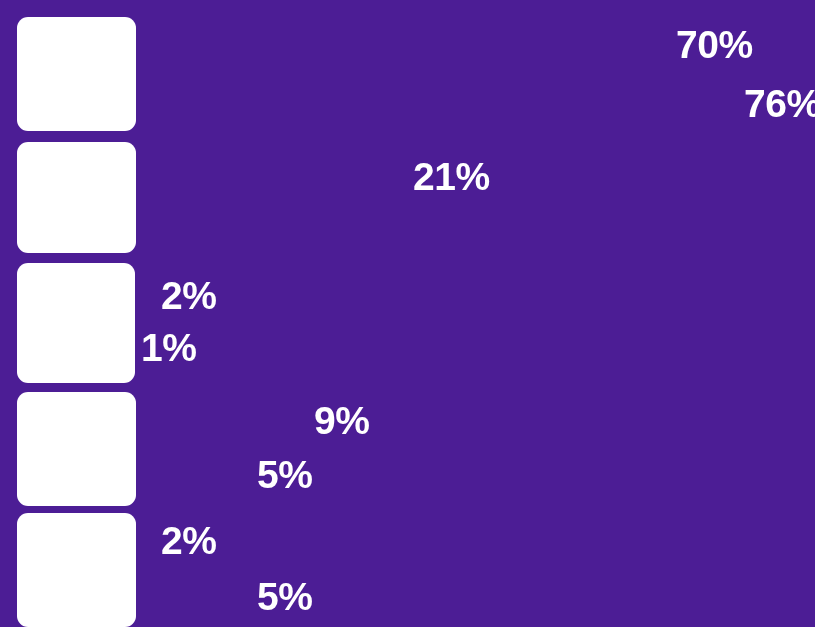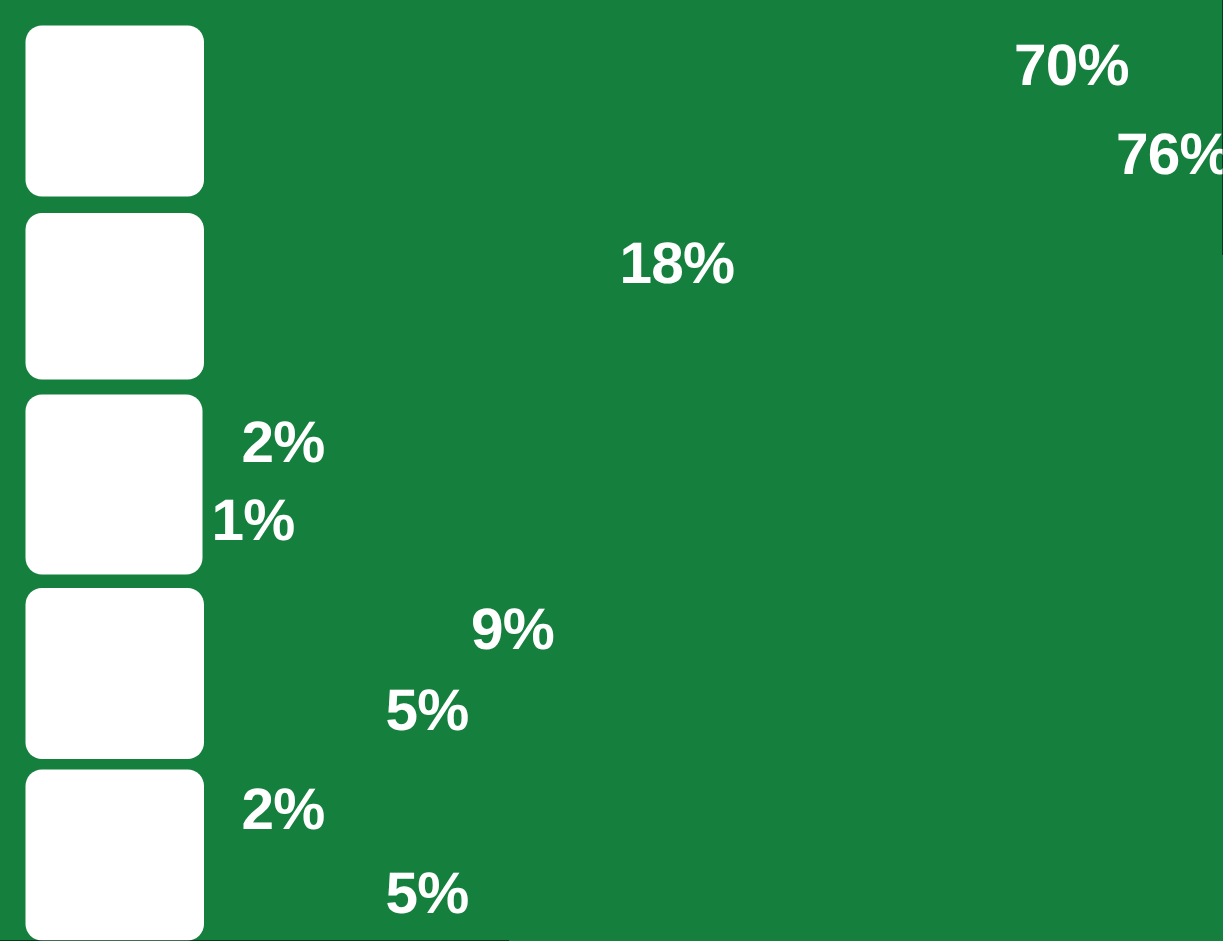--- a/index.html
+++ b/index.html
@@ -48,38 +48,38 @@
     font-size: 39px;
     line-height: 1;
     letter-spacing: -0.5px;
     white-space: nowrap;
     transform-origin: left center;
   }
 </style>
 </head>
 <body>
 
-<div id="chart-root" style="background: #15803d;">
+<div id="chart-root" style="background: #4c1d95;">
     <div class="bar-group" style="top: 0px; width: 815px; height: 627px;">
       <div class="group-label-box" style="left: 17px; top: 17px; width: 119px; height: 114px; background: rgb(255, 255, 255);"></div>
       <div class="bar-track" style="left: 136px; top: 21px; width: 532px; height: 47px;">
         <div class="bar" style="background: rgb(255, 255, 255);"></div>
       </div>
       <span class="bar-value" style="left: 676px; top: 44.5px; color: rgb(255, 255, 255); position: absolute;">70%</span>
       <div class="bar-track" style="left: 136px; top: 76px; width: 600px; height: 55px;">
         <div class="bar" style="background: rgb(255, 255, 255);"></div>
       </div>
       <span class="bar-value" style="left: 744px; top: 103.5px; color: rgb(255, 255, 255); position: absolute;">76%</span>
     </div>
     <div class="bar-group" style="top: 0px; width: 815px; height: 627px;">
       <div class="group-label-box" style="left: 17px; top: 142px; width: 119px; height: 111px; background: rgb(255, 255, 255);"></div>
       <div class="bar-track" style="left: 136px; top: 154px; width: 268px; height: 45px;">
         <div class="bar" style="background: rgb(255, 255, 255);"></div>
       </div>
-      <span class="bar-value" style="left: 413px; top: 176.5px; color: rgb(255, 255, 255); position: absolute;">18%</span>
+      <span class="bar-value" style="left: 413px; top: 176.5px; color: rgb(255, 255, 255); position: absolute;">21%</span>
       <div class="bar-track" style="left: 136px; top: 207px; width: 242px; height: 46px;">
         <div class="bar" style="background: rgb(255, 255, 255);"></div>
       </div>
     </div>
     <div class="bar-group" style="top: 0px; width: 815px; height: 627px;">
       <div class="group-label-box" style="left: 17px; top: 263px; width: 118px; height: 120px; background: rgb(255, 255, 255);"></div>
       <div class="bar-track" style="left: 136px; top: 274px; width: 17px; height: 44px;">
         <div class="bar" style="background: rgb(255, 255, 255);"></div>
       </div>
       <span class="bar-value" style="left: 161px; top: 296px; color: rgb(255, 255, 255); position: absolute;">2%</span>

